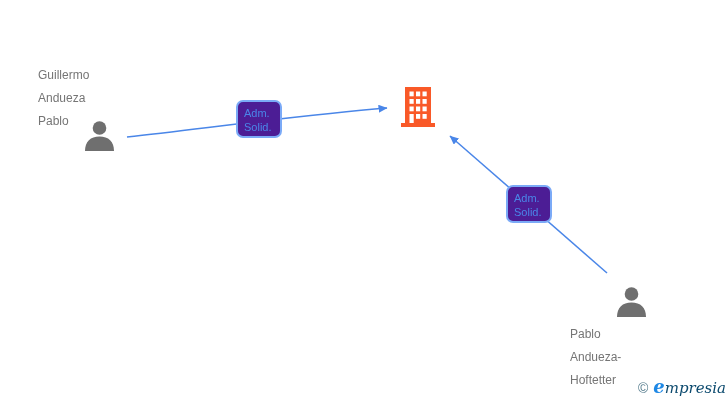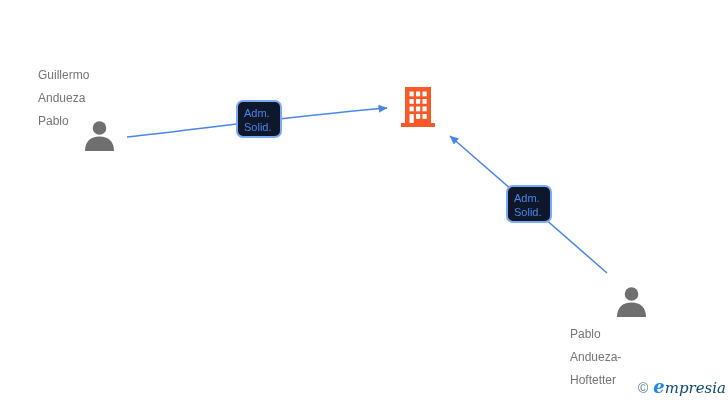--- a/index.html
+++ b/index.html
@@ -45,21 +45,21 @@
     white-space: pre-wrap;
   }
   .node-icon {
     position: absolute;
   }
   .edge-label {
     position: absolute;
     box-sizing: border-box;
     width: 46px;
     height: 38px;
-    background: #0f172a;
+    background: #4c1d95;
     border: 2px solid #7baaf7;
     border-radius: 7px;
     color: #4a86e8;
     font-size: 11px;
     line-height: 14px;
     padding: 4px 0 0 6px;
     white-space: pre-wrap;
     cursor: pointer;
   }
   .watermark {

